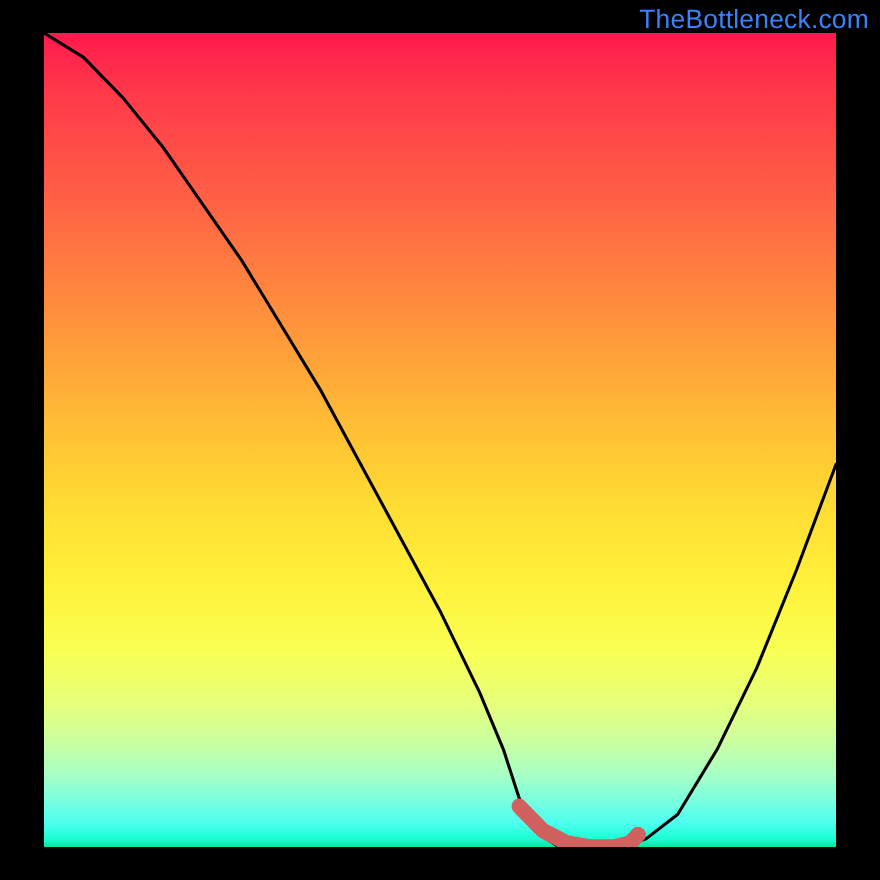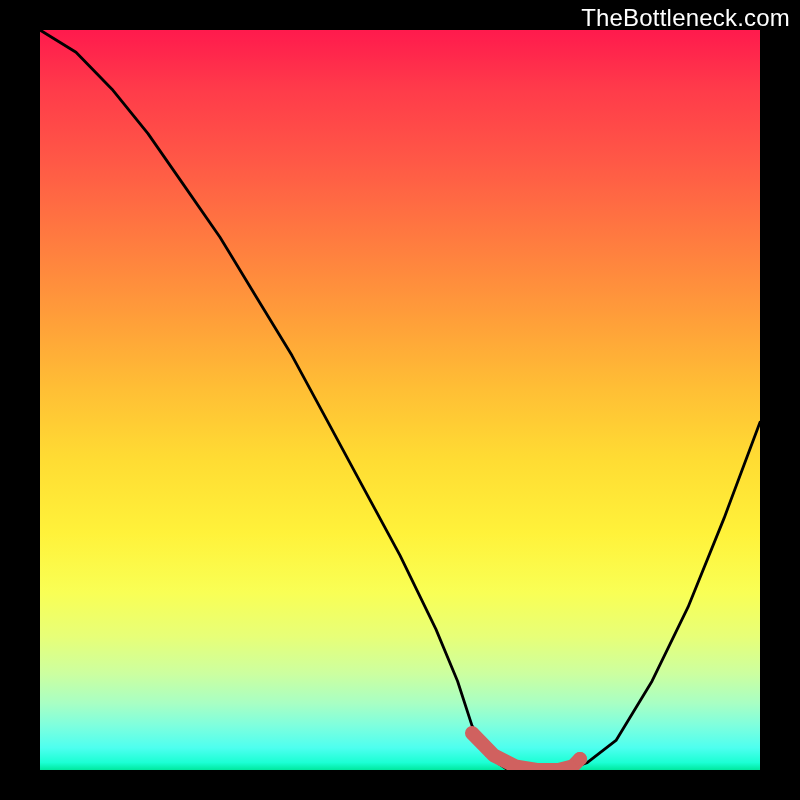--- a/index.html
+++ b/index.html
@@ -41,21 +41,21 @@
       #7effde 94%,
       #4effef 97%,
       #1bffd4 99%,
       #00e89e 100%
     );
   }
   .watermark {
     position: absolute;
     top: 4px;
     right: 10px;
-    color: #ffffff;
+    color: #3b82f6;
     font-size: 24px;
     font-weight: 500;
     letter-spacing: 0.2px;
     z-index: 10;
   }
   svg.curve {
     position: absolute;
     left: 0;
     top: 0;
     width: 720px;

